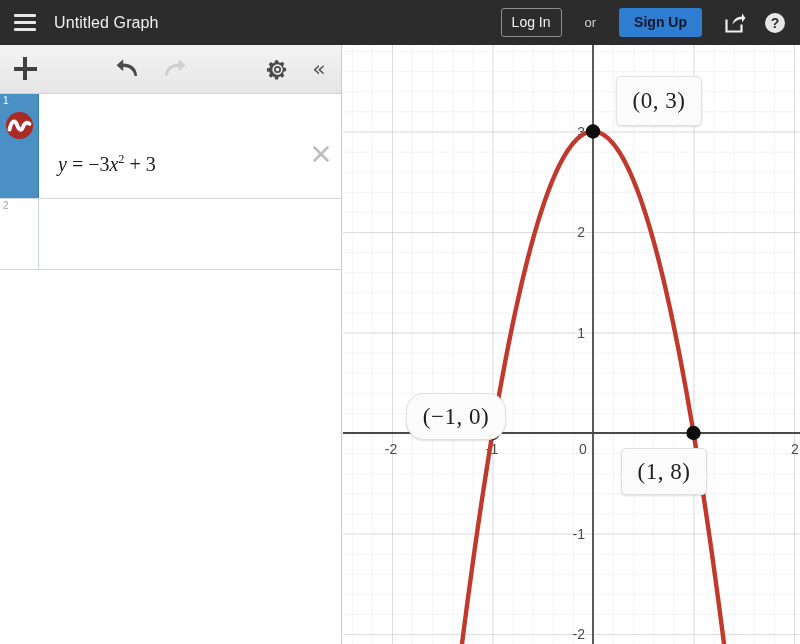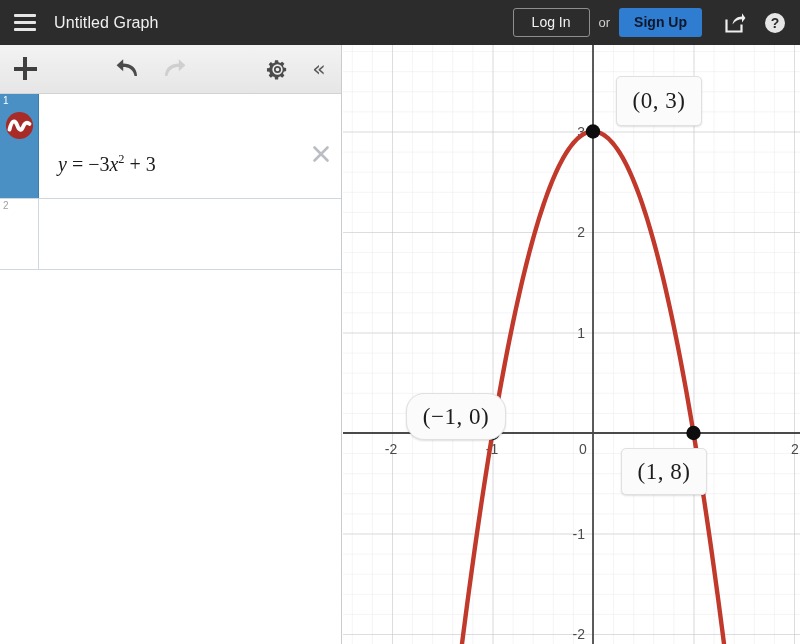--- a/index.html
+++ b/index.html
@@ -48,30 +48,30 @@
   #header-right {
     margin-left: auto;
     display: flex; align-items: center;
     flex: 0 0 auto;
   }
   #login-btn {
     color: #f2f2f2;
     font-size: 14px;
     border: 1px solid #8e8e8e;
     border-radius: 3px;
-    padding: 6px 18px 7px;
+    padding: 6px 10px 7px;
     background: transparent;
     cursor: pointer;
     line-height: 1;
     font-family: "Liberation Sans", sans-serif;
   }
   #or-text {
     color: #cfcfcf;
     font-size: 13px;
-    margin: 0 9px;
+    margin: 0 23px;
   }
   #signup-btn {
     color: #0f172a;
     font-size: 14px;
     font-weight: bold;
     background: #2f7dd1;
     border: none;
     border-radius: 3px;
     padding: 7px 15px 8px;
     cursor: pointer;

